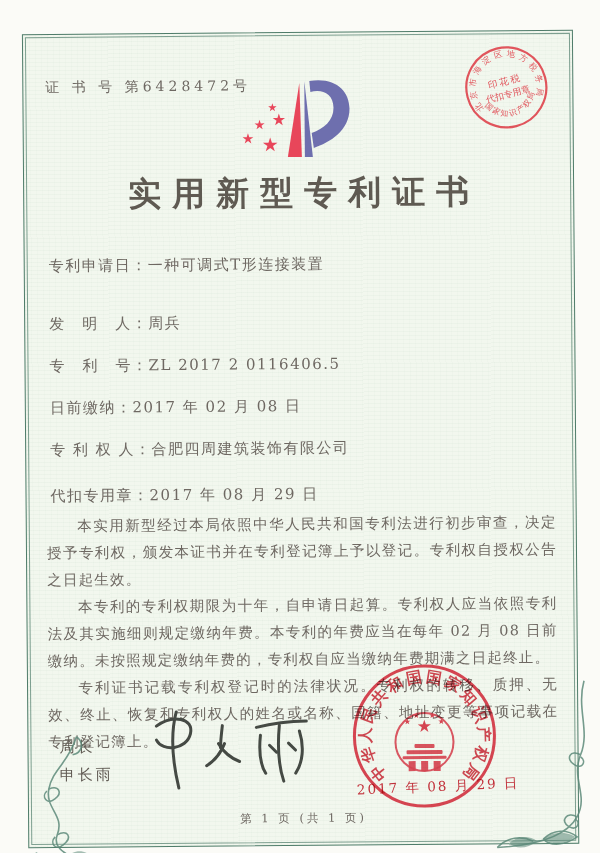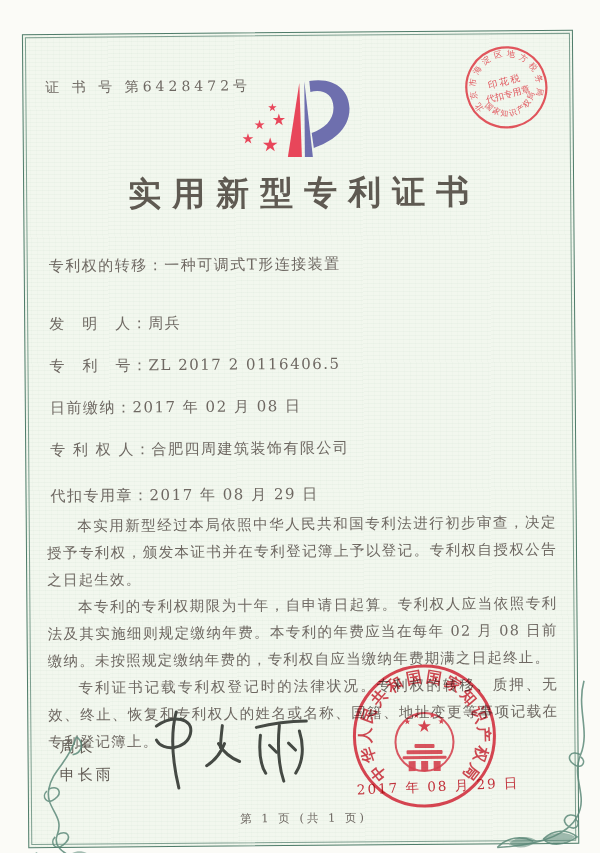--- a/index.html
+++ b/index.html
@@ -75,21 +75,21 @@
         <text x="18" y="70" font-size="14">★</text>
         <text x="38" y="78" font-size="19">★</text>
       </g>
       <polygon points="76,10 64,84 78,84" fill="#e8465a"></polygon>
       <polygon points="81,8 81,84 89,84" fill="#6e6fae"></polygon>
       <path d="M86,8 C112,4 126,18 126,36 C126,58 106,70 90,75 L88,60 C100,56 110,48 110,35 C110,20 98,16 87,19 Z" fill="#6e6fae"></path>
     </svg>
 
     <div class="title">实用新型专利证书</div>
 
-    <div class="field f0"><span>专利权的转移：</span><span>一种可调式T形连接装置</span></div>
+    <div class="field f0"><span>专利申请日：</span><span>一种可调式T形连接装置</span></div>
     <div class="field f1"><span>发　明　人：</span><span>周兵</span></div>
     <div class="field f2"><span>专　利　号：</span><span>ZL 2017 2 0116406.5</span></div>
     <div class="field f3"><span>日前缴纳：</span><span>2017 年 02 月 08 日</span></div>
     <div class="field f4"><span>专 利 权 人：</span><span>合肥四周建筑装饰有限公司</span></div>
     <div class="field f5"><span>代扣专用章：</span><span>2017 年 08 月 29 日</span></div>
 
     <div class="body-text">
       <p>本实用新型经过本局依照中华人民共和国专利法进行初步审查，决定授予专利权，颁发本证书并在专利登记簿上予以登记。专利权自授权公告之日起生效。</p>
       <p>本专利的专利权期限为十年，自申请日起算。专利权人应当依照专利法及其实施细则规定缴纳年费。本专利的年费应当在每年 02 月 08 日前缴纳。未按照规定缴纳年费的，专利权自应当缴纳年费期满之日起终止。</p>
       <p>专利证书记载专利权登记时的法律状况。专利权的转移、质押、无效、终止、恢复和专利权人的姓名或名称、国籍、地址变更等事项记载在专利登记簿上。</p>

